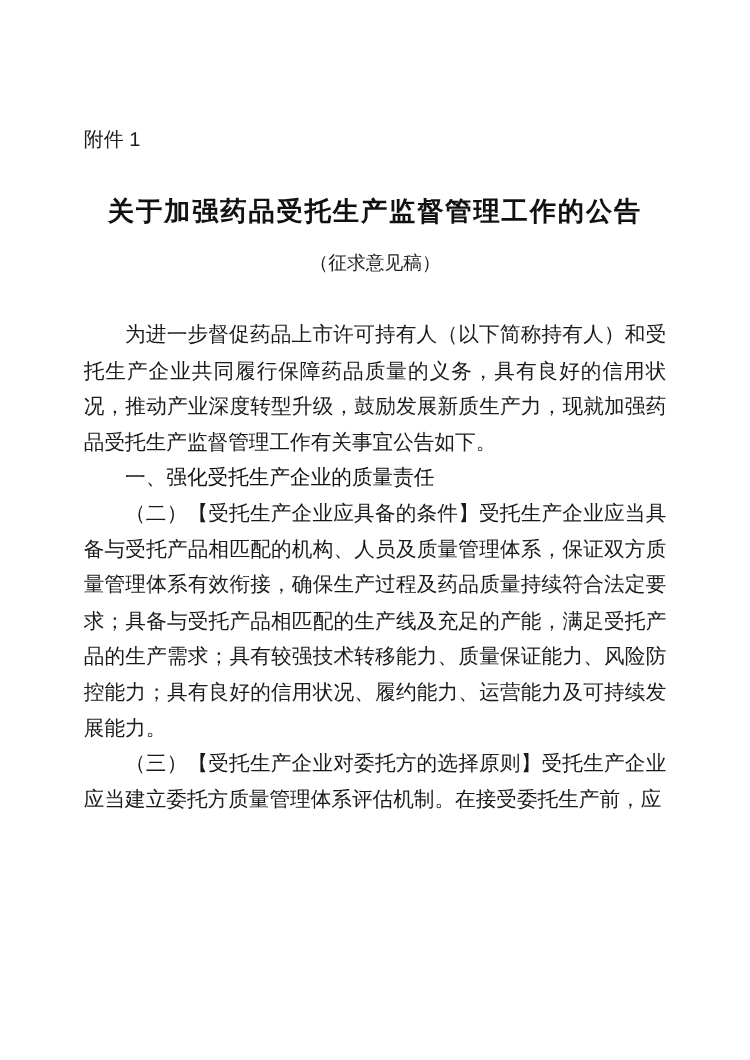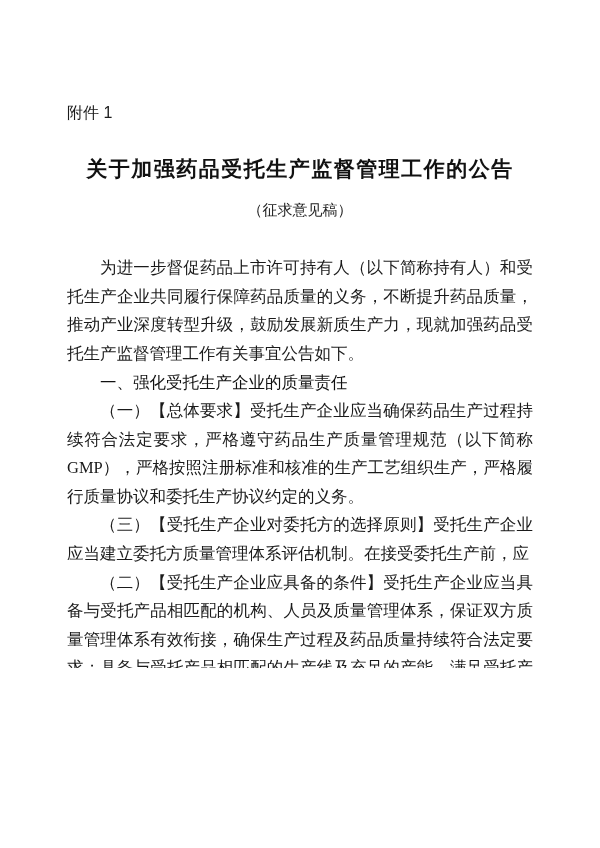--- a/index.html
+++ b/index.html
@@ -76,25 +76,24 @@
 <div class="page">
 
   <div class="attachment">附件 1</div>
 
   <h1 class="title">关于加强药品受托生产监督管理工作的公告</h1>
 
   <div class="subtitle">（征求意见稿）</div>
 
   <div class="body-text">
 
-    <p class="para">为进一步督促药品上市许可持有人（以下简称持有人）和受托生产企业共同履行保障药品质量的义务，不断提升药品质量，推动产业深度转型升级，鼓励发展新质生产力，现就加强药品受托生产监督管理工作有关事宜公告如下。</p>
+    <p class="para">为进一步督促药品上市许可持有人（以下简称持有人）和受托生产企业共同履行保障药品质量的义务，具有良好的信用状况，推动产业深度转型升级，鼓励发展新质生产力，现就加强药品受托生产监督管理工作有关事宜公告如下。</p>
 
     <h2 class="section-heading">一、强化受托生产企业的质量责任</h2>
 
-    <p class="para">（一）【总体要求】受托生产企业应当确保药品生产过程持续符合法定要求，严格遵守药品生产质量管理规范（以下简称GMP），严格按照注册标准和核准的生产工艺组织生产，严格履行质量协议和委托生产协议约定的义务。</p>
+
+    <p class="para">（二）【受托生产企业应具备的条件】受托生产企业应当具备与受托产品相匹配的机构、人员及质量管理体系，保证双方质量管理体系有效衔接，确保生产过程及药品质量持续符合法定要求；具备与受托产品相匹配的生产线及充足的产能，满足受托产品的生产需求；具有较强技术转移能力、质量保证能力、风险防控能力；具有良好的信用状况、履约能力、运营能力及可持续发展能力。</p>
 
     <p class="para">（三）【受托生产企业对委托方的选择原则】受托生产企业应当建立委托方质量管理体系评估机制。在接受委托生产前，应</p>
-
-    <p class="para">（二）【受托生产企业应具备的条件】受托生产企业应当具备与受托产品相匹配的机构、人员及质量管理体系，保证双方质量管理体系有效衔接，确保生产过程及药品质量持续符合法定要求；具备与受托产品相匹配的生产线及充足的产能，满足受托产品的生产需求；具有较强技术转移能力、质量保证能力、风险防控能力；具有良好的信用状况、履约能力、运营能力及可持续发展能力。</p>
 
   </div>
 
 </div>
 
 </body></html>

